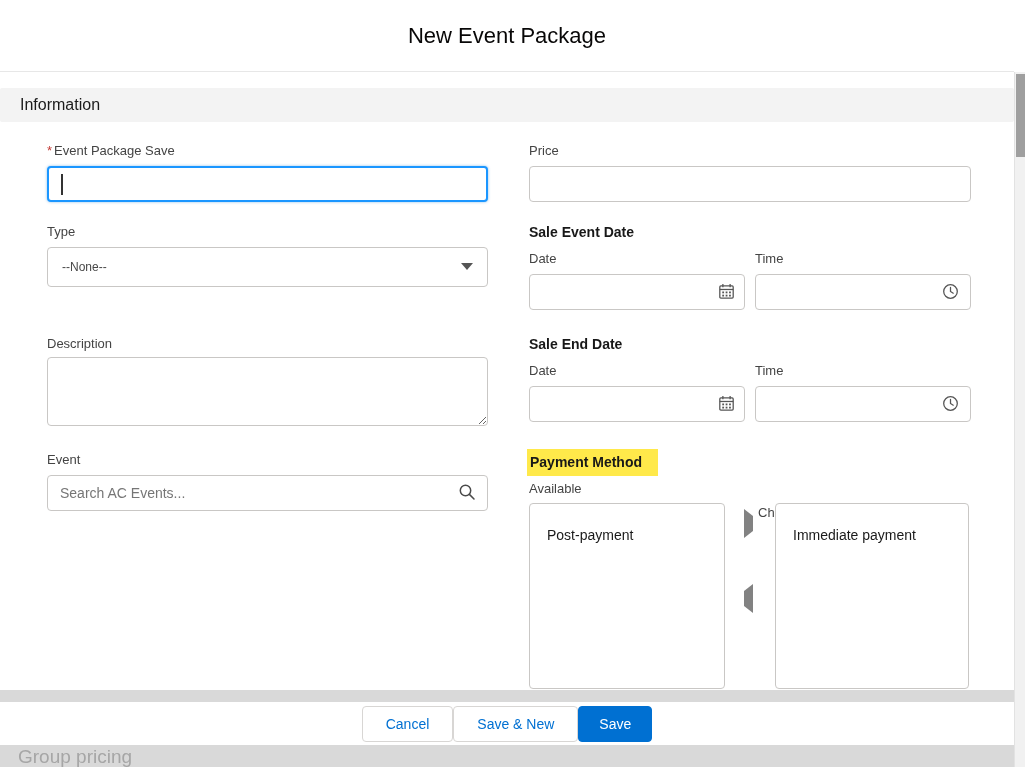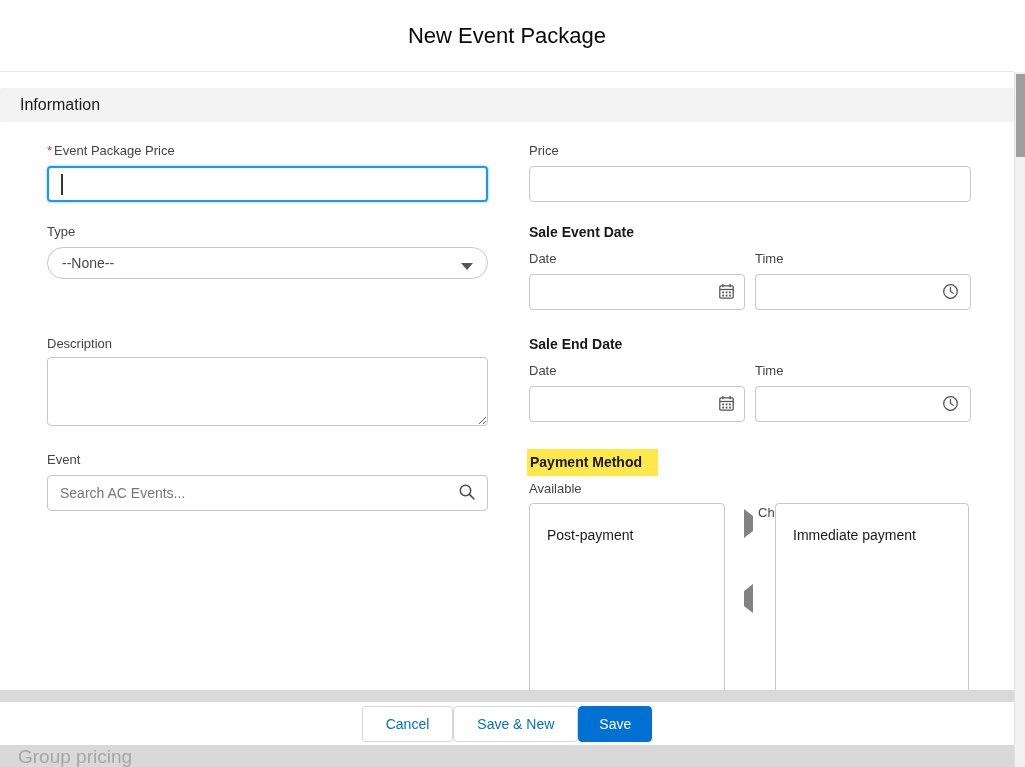--- a/index.html
+++ b/index.html
@@ -35,23 +35,23 @@
   }
   .inp::placeholder { color:#767676; }
   .inp-focused {
     border:2px solid #1b96ff;
     box-shadow:0 0 3px rgba(1,118,211,.45);
   }
   .caret { position:absolute; left:61px; top:174px; width:1.5px; height:21px; background:#333; }
 
   
   .select {
-    position:absolute; height:32px; border:1px solid #c9c7c5; border-radius:16px;
+    position:absolute; height:40px; border:1px solid #c9c7c5; border-radius:4px;
     background:#fff; display:flex; align-items:center; padding:0 14px;
-    font-size:14px; color:#484848; cursor:pointer;
+    font-size:12px; color:#484848; cursor:pointer;
   }
   .select .tri-down {
     position:absolute; right:14px; top:15px; width:0; height:0;
     border-left:6px solid transparent; border-right:6px solid transparent;
     border-top:7px solid #555;
   }
 
   textarea.area {
     position:absolute; left:47px; top:357px; width:441px; height:69px;
     border:1px solid #c9c7c5; border-radius:4px; resize:both;
@@ -64,21 +64,21 @@
 
   
   .pm-highlight {
     position:absolute; left:527px; top:449px;
     background:#ffe94a; color:#181818; font-size:14px; font-weight:700;
     padding:5px 16px 6px 3px;
   }
 
   
   .listbox {
-    position:absolute; top:503px; height:241px; background:#fff;
+    position:absolute; top:503px; height:186px; background:#fff;
     border:1px solid #c9c7c5; border-radius:4px; padding-top:10px; overflow:hidden;
   }
   .listbox .option { padding:13px 17px; font-size:14px; color:#1a1a1a; cursor:pointer; }
   .move-btn { position:absolute; background:none; border:none; padding:4px; cursor:pointer; }
   .tri-right { width:0; height:0; border-top:7px solid transparent; border-bottom:7px solid transparent; border-left:9px solid #828282; }
   .tri-left  { width:0; height:0; border-top:7px solid transparent; border-bottom:7px solid transparent; border-right:9px solid #828282; }
 
   
   .backdrop-band  { position:absolute; left:0; top:690px; width:1014px; height:12px; background:#d9d9d9; }
   .modal-footer {
@@ -110,21 +110,21 @@
 
 <div class="modal-header">
   <div class="modal-title">New Event Package</div>
 </div>
 
 <div class="section-bar">
   <span>Information</span>
 </div>
 
 <div class="lbl" style="left:47px; top:143px;">
-  <span class="req">*</span><span>Event Package Price</span>
+  <span class="req">*</span><span>Event Package Save</span>
 </div>
 <input class="inp inp-focused" style="left: 47px; top: 166px; width: 441px;" value="">
 <div class="caret"></div>
 
 <div class="lbl" style="left:47px; top:224px;">Type</div>
 <div class="select" style="left:47px; top:247px; width:441px;">
   <span>--None--</span>
   <span class="tri-down"></span>
 </div>
 

